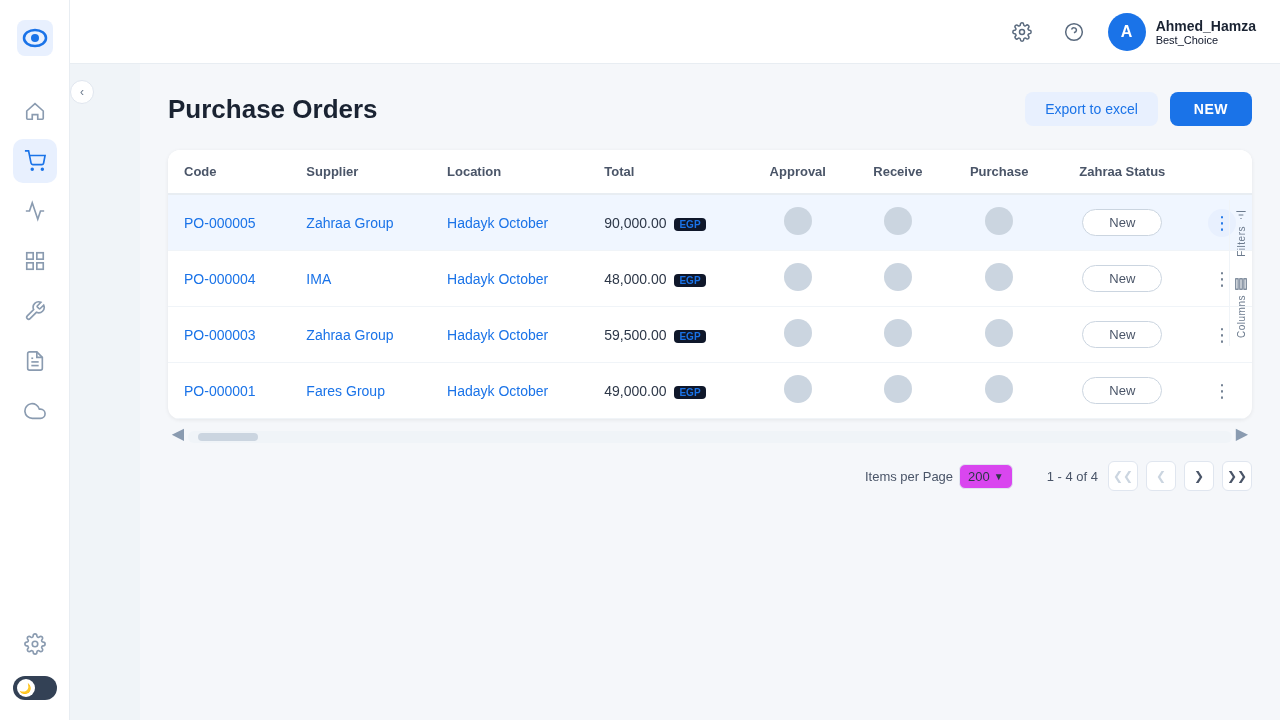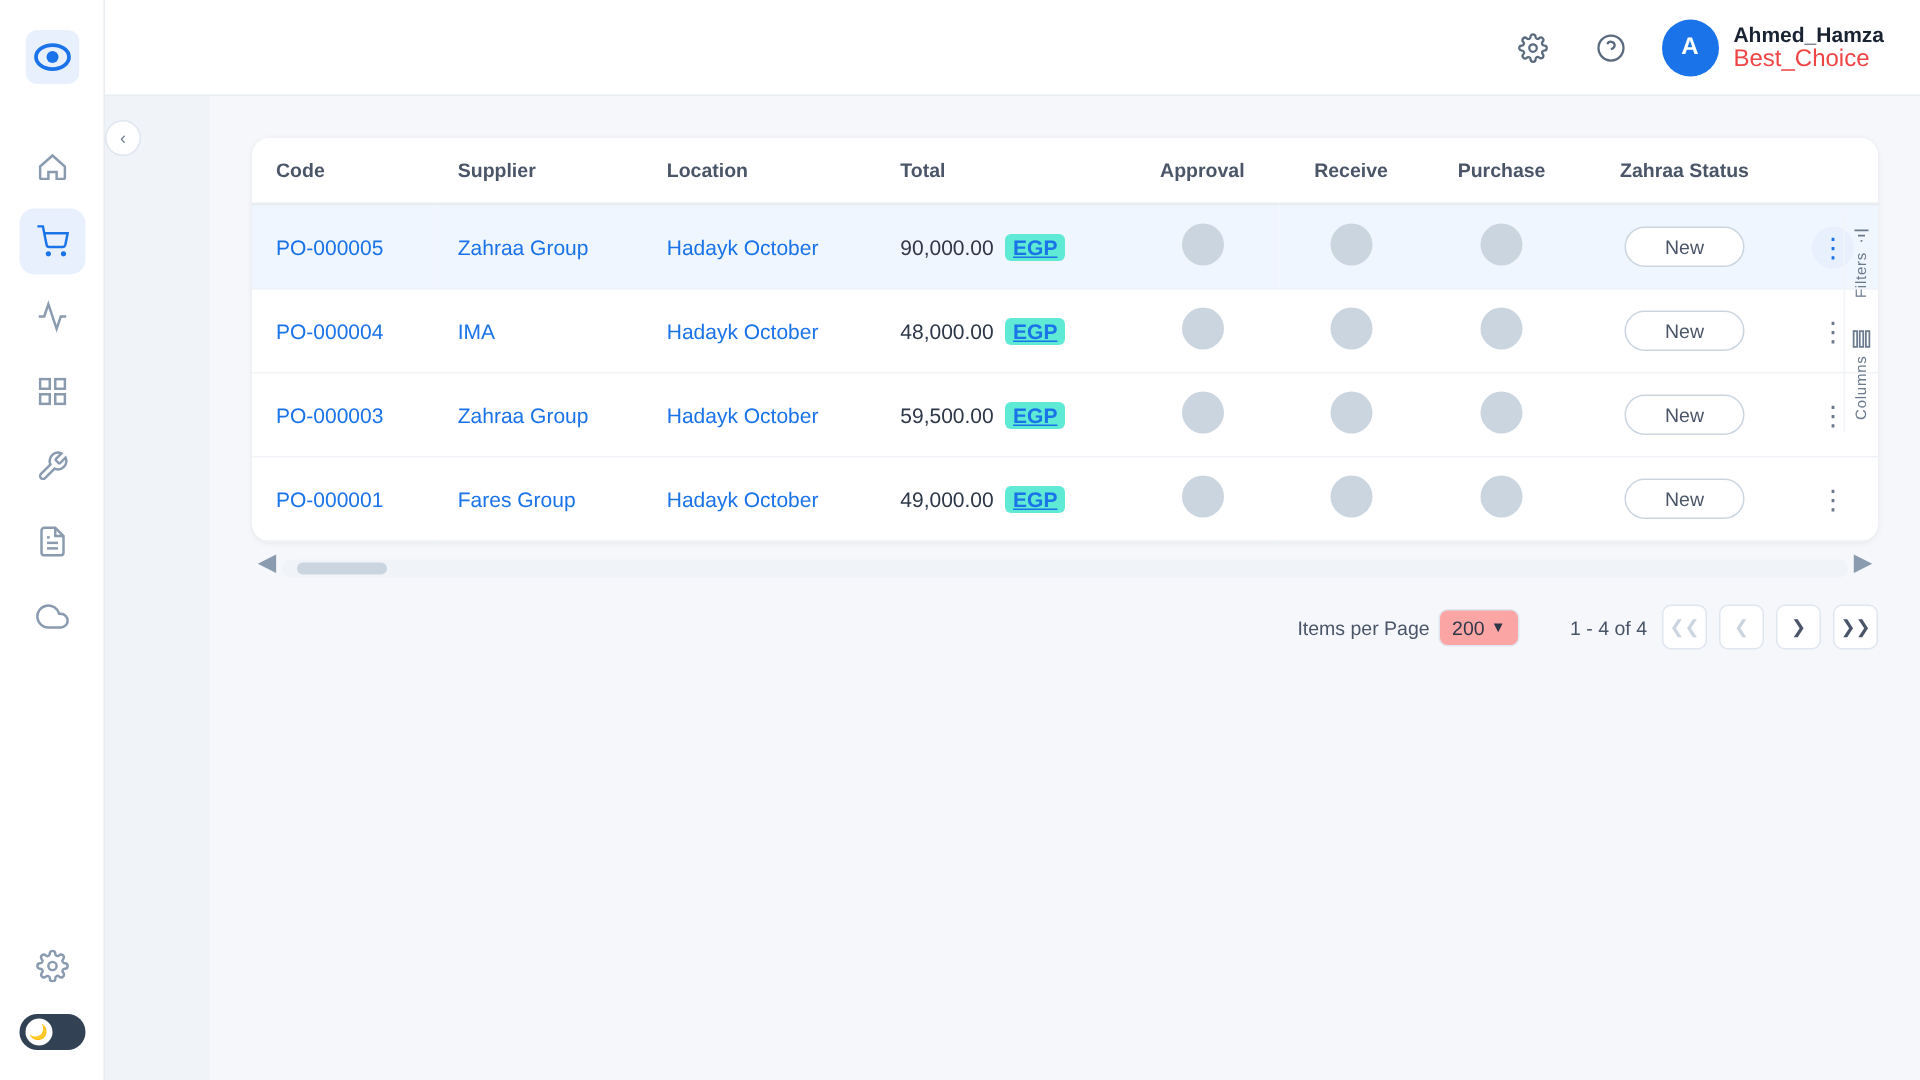--- a/index.html
+++ b/index.html
@@ -93,21 +93,21 @@
       border-radius: 50%;
       background: #1a73e8;
       color: #fff;
       display: flex;
       align-items: center;
       justify-content: center;
       font-size: 16px;
       font-weight: 600;
     }
     .user-name { font-weight: 600; font-size: 14px; color: #1a2332; }
-    .user-company { font-size: 16px; color: #ef4444; }
+    .user-company { font-size: 11px; color: #0f172a; }
 
     
     .main {
       flex: 1;
       margin-left: 70px;
       margin-top: 64px;
       overflow: auto;
       padding: 28px 28px 0 28px;
       background: #f5f7fa;
       position: relative;
@@ -201,28 +201,27 @@
       padding: 12px 16px;
       color: #2d3748;
       vertical-align: middle;
       margin-top: 11px;
     }
     td.code-cell a, td.code-cell span { color: #1a73e8; font-weight: 500; cursor: pointer; text-decoration: none; }
     td.supplier-cell, td.location-cell { color: #1a73e8; cursor: pointer; }
     .amount { font-weight: 500; }
     .currency-badge {
       display: inline-block;
-      background: #5eead4;
+      background: #0f172a;
       color: #1a73e8;
       border-radius: 4px;
-      font-size: 14px;
+      font-size: 10px;
       padding: 1px 5px;
       margin-left: 4px;
       font-weight: 600;
-      text-decoration: underline;
     }
     .status-circle {
       width: 28px;
       height: 28px;
       border-radius: 50%;
       background: #cbd5e0;
       display: inline-block;
     }
     .status-btn {
       border: 1.5px solid #cbd5e0;
@@ -289,21 +288,21 @@
       align-items: center;
       gap: 6px;
       margin-right: 24px;
     }
     .per-page-select {
       border: 1px solid #e0e6ef;
       border-radius: 6px;
       padding: 4px 8px;
       font-size: 13px;
       color: #2d3748;
-      background: #fca5a5;
+      background: #d946ef;
       cursor: pointer;
       display: flex;
       align-items: center;
       gap: 4px;
     }
     .page-nav-btn {
       width: 30px;
       height: 30px;
       border: 1px solid #e0e6ef;
       background: #fff;
@@ -409,20 +408,27 @@
         <div class="user-name">Ahmed_Hamza</div>
         <div class="user-company">Best_Choice</div>
       </div>
     </div>
   </div>
 </div>
 
 <div class="sidebar-collapse">‹</div>
 
 <div class="main">
+  <div class="page-header">
+    <h1 class="page-title">Purchase Orders</h1>
+    <div class="header-actions">
+      <button class="btn-export">Export to excel</button>
+      <button class="btn-new">NEW</button>
+    </div>
+  </div>
 
   <div class="table-container">
     <table>
       <thead>
         <tr>
           <th>Code</th>
           <th>Supplier</th>
           <th>Location</th>
           <th>Total</th>
           <th style="text-align:center">Approval</th>

